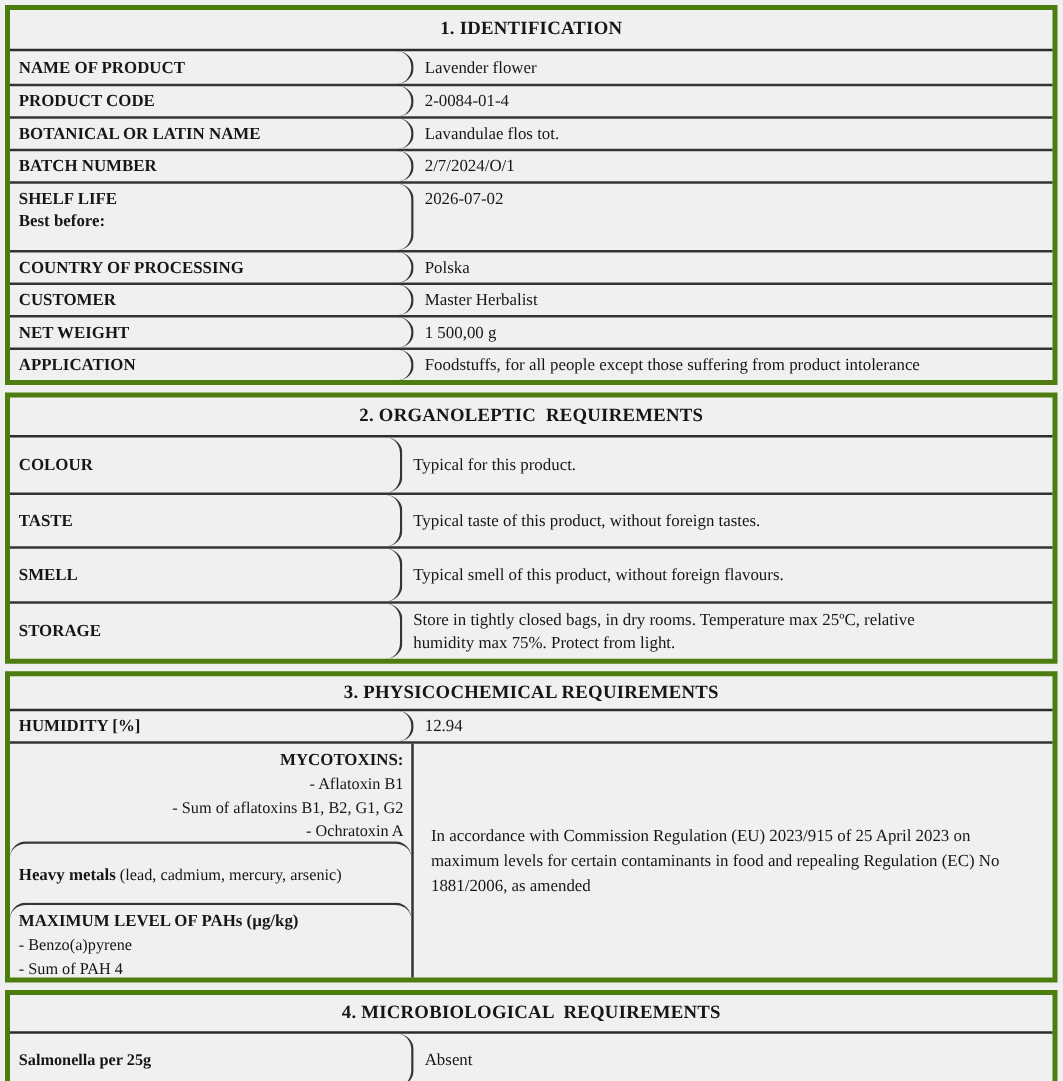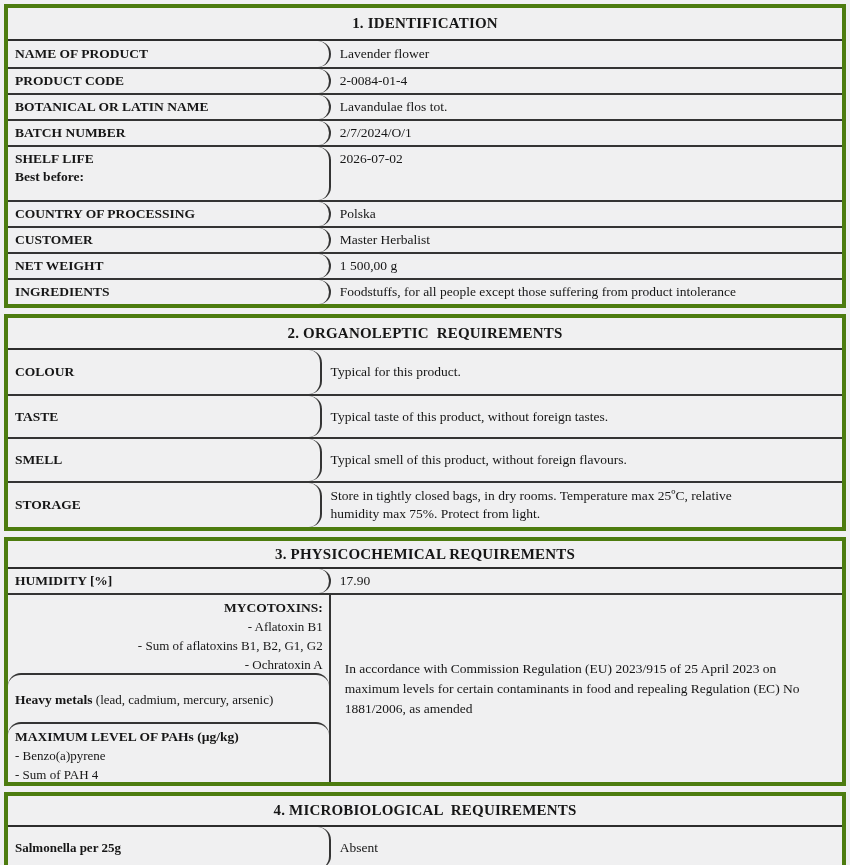--- a/index.html
+++ b/index.html
@@ -113,21 +113,21 @@
     </div>
     <div class="row">
       <div class="cell-l">CUSTOMER</div>
       <div class="cell-v">Master Herbalist</div>
     </div>
     <div class="row">
       <div class="cell-l">NET WEIGHT</div>
       <div class="cell-v">1 500,00 g</div>
     </div>
     <div class="row">
-      <div class="cell-l">INGREDIENTS</div>
+      <div class="cell-l">APPLICATION</div>
       <div class="cell-v">Foodstuffs, for all people except those suffering from product intolerance</div>
     </div>
   </div>
 
   <div class="tbl t2">
     <div class="tbl-header">2. ORGANOLEPTIC  REQUIREMENTS</div>
     <div class="row row-c">
       <div class="cell-l">COLOUR</div>
       <div class="cell-v">Typical for this product.</div>
     </div>
@@ -143,21 +143,21 @@
       <div class="cell-l">STORAGE</div>
       <div class="cell-v">Store in tightly closed bags, in dry rooms. Temperature max 25ºC, relative
 humidity max 75%. Protect from light.</div>
     </div>
   </div>
 
   <div class="tbl t3">
     <div class="tbl-header">3. PHYSICOCHEMICAL REQUIREMENTS</div>
     <div class="row row-hum">
       <div class="cell-l">HUMIDITY [%]</div>
-      <div class="cell-v">17.90</div>
+      <div class="cell-v">12.94</div>
     </div>
     <div class="s3-body">
       <div class="s3-left">
         <div class="s3-cell cell-myco">
           <div class="b">MYCOTOXINS:</div>
           <div>- Aflatoxin B1</div>
           <div>- Sum of aflatoxins B1, B2, G1, G2</div>
           <div>- Ochratoxin A</div>
         </div>
         <div class="s3-cell cell-heavy">

